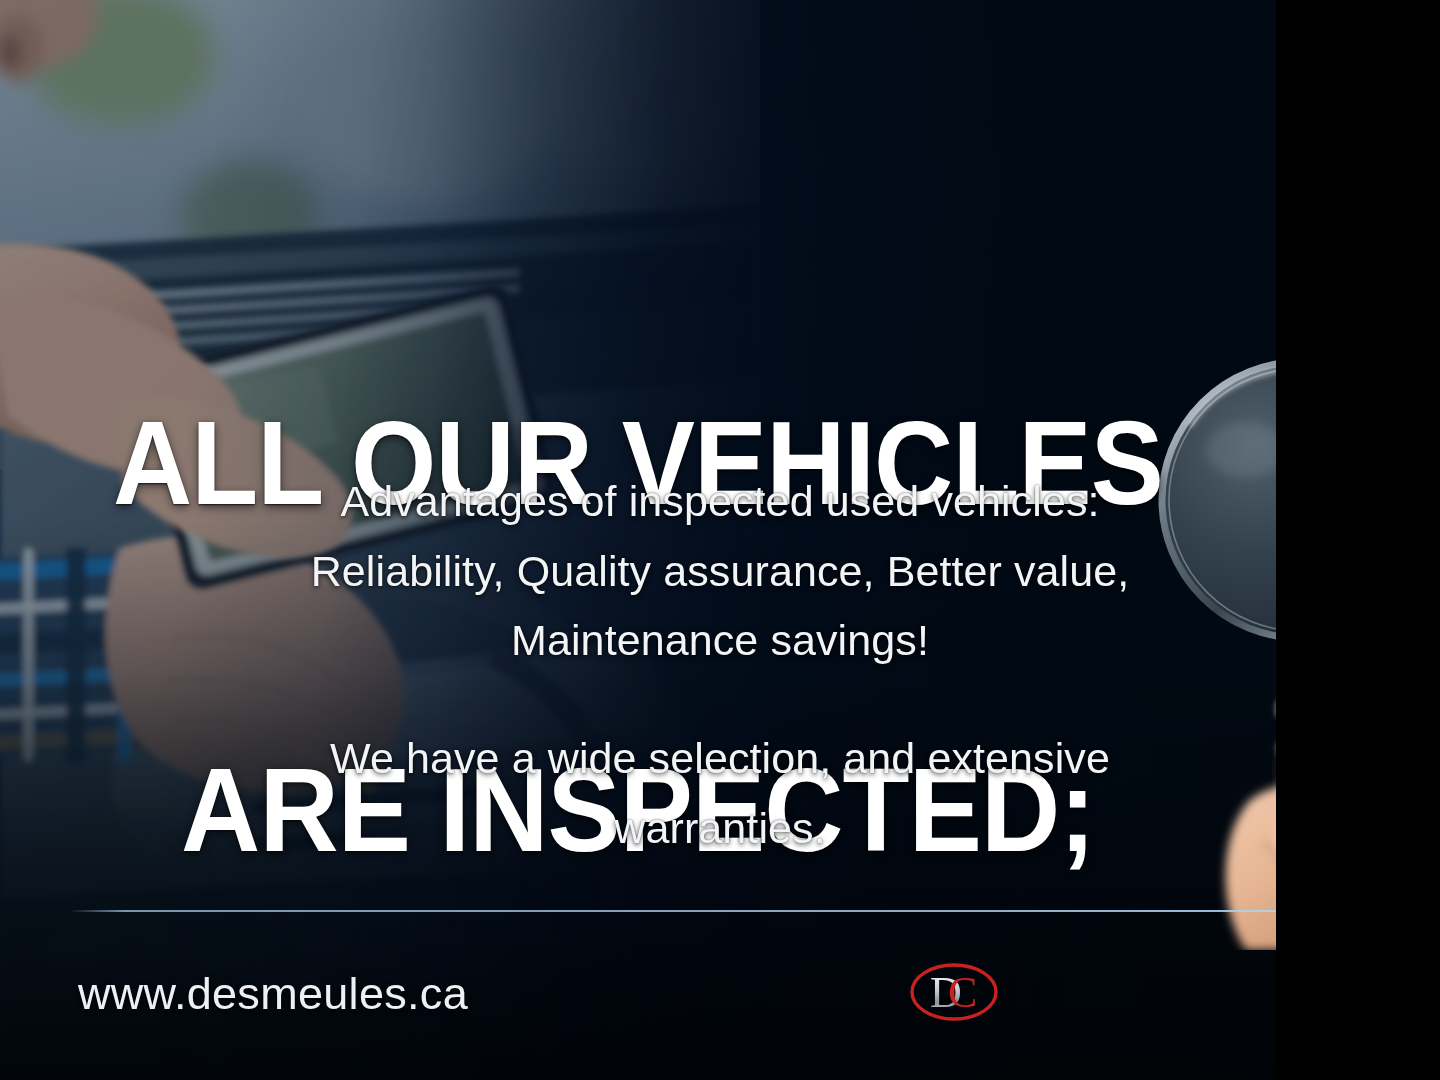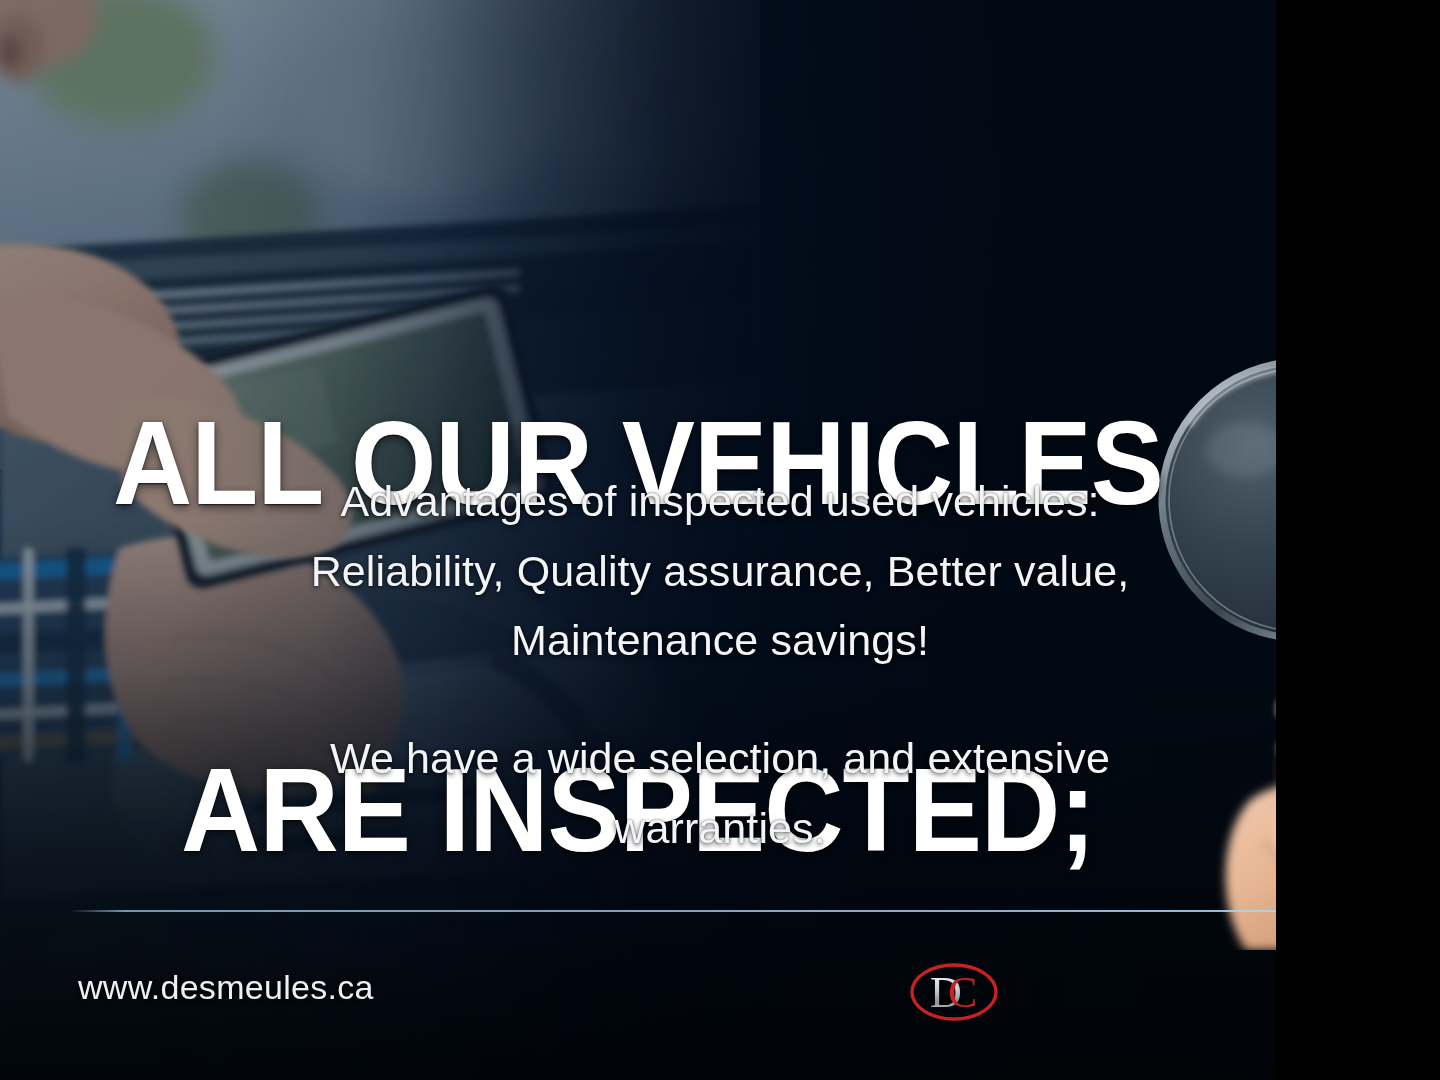--- a/index.html
+++ b/index.html
@@ -128,21 +128,21 @@
       rgba(175,210,240,0.9) 93%,
       rgba(175,210,240,0.25) 100%);
   }
 
   
   .site-url {
     position: absolute;
     left: 78px;
     top: 968px;
     font-family: "Liberation Sans", sans-serif;
-    font-size: 34px;
+    font-size: 45px;
     font-weight: 400;
     color: #eef1f4;
     letter-spacing: 0.3px;
     text-shadow: 0 2px 5px rgba(0,0,0,0.75);
   }
 
   
   .logo {
     position: absolute;
     left: 908px;

